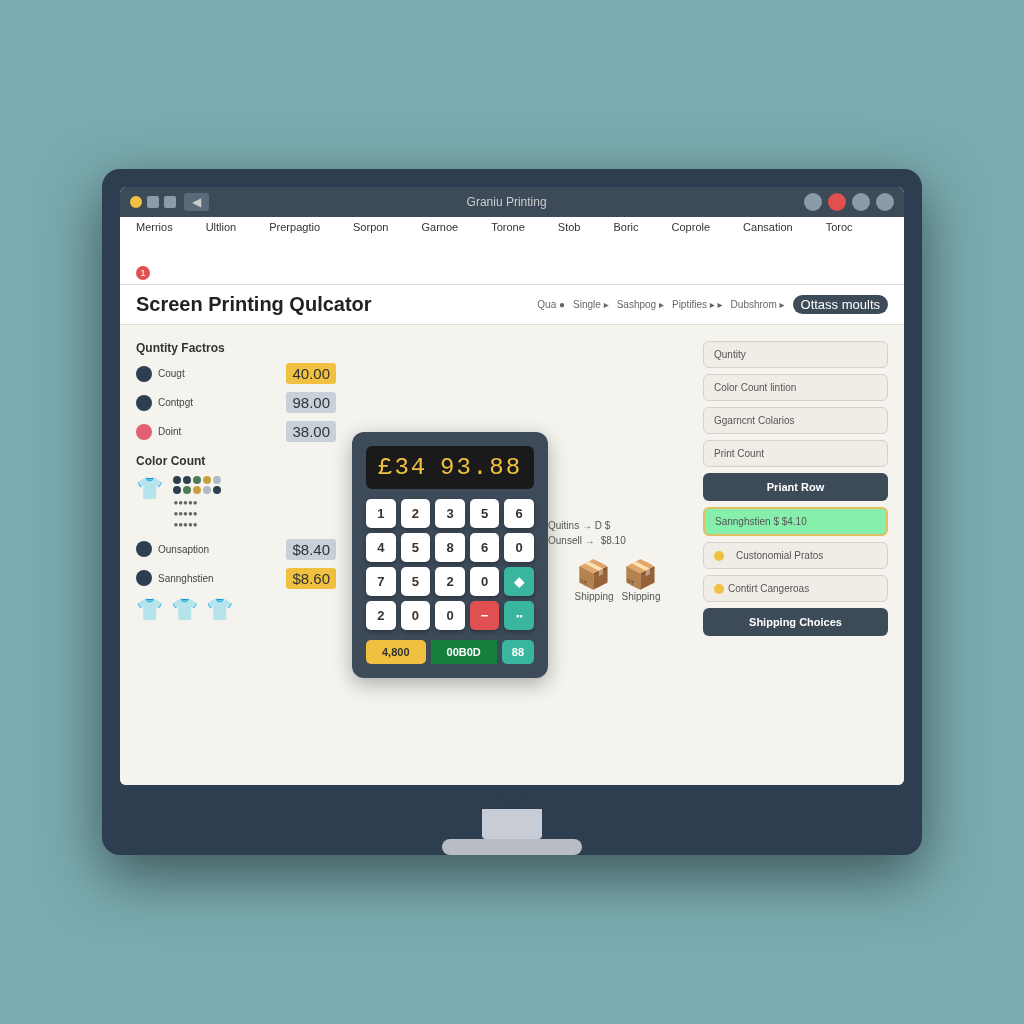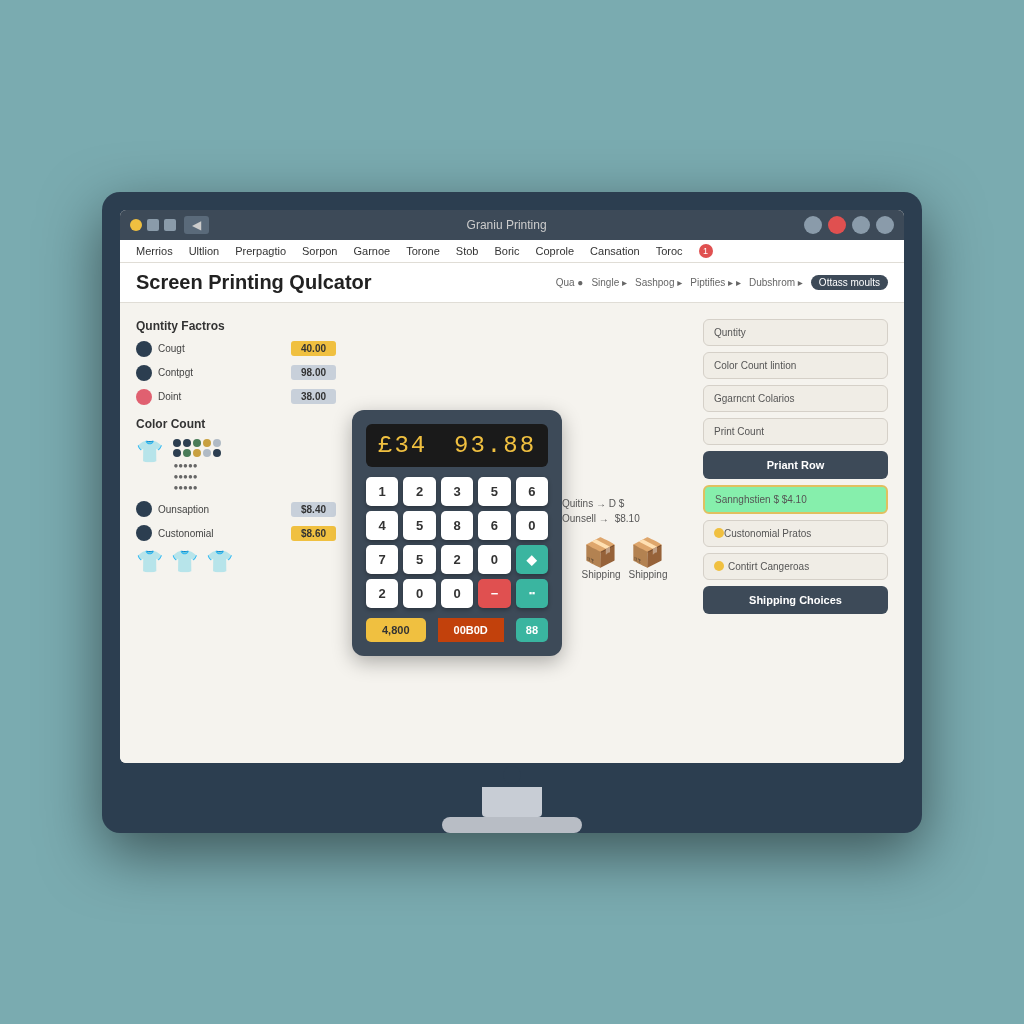--- a/index.html
+++ b/index.html
@@ -78,21 +78,21 @@
       background: #8a9baa;
       cursor: pointer;
     }
     .action-red { background: #e05050; }
 
     .nav-bar {
       background: #fff;
       display: flex;
       align-items: center;
       padding: 4px 16px;
-      gap: 16px;
+      gap: 33px;
       font-size: 11px;
       color: #444;
       border-bottom: 1px solid #e0ddd6;
       flex-wrap: wrap;
     }
 
     .nav-item {
       cursor: pointer;
       white-space: nowrap;
       color: #333;
@@ -134,21 +134,21 @@
 
     .breadcrumb-item {
       color: #666;
     }
 
     .breadcrumb-active {
       background: #3d4a58;
       color: #fff;
       padding: 2px 8px;
       border-radius: 10px;
-      font-size: 10px;
+      font-size: 13px;
       text-align: center;
     }
 
     .main-content {
       display: flex;
       gap: 0;
       padding: 16px;
       background: #f5f3ee;
       min-height: 460px;
     }
@@ -181,26 +181,25 @@
     .dot-dark { background: #2c3e50; }
     .dot-pink { background: #e06070; }
 
     .factor-label {
       font-size: 10px;
       color: #444;
       flex: 1;
     }
 
     .factor-value {
-      font-size: 10px;
-      font-weight: bold;
+      font-size: 15px;
+      font-weight: normal;
       padding: 2px 6px;
       border-radius: 3px;
       min-width: 45px;
-      text-align: center;
     }
     .val-yellow { background: #f0c040; color: #333; }
     .val-gray   { background: #c8d0da; color: #333; }
 
     .color-count-section {
       margin-top: 12px;
     }
 
     .tshirt-icon {
       font-size: 22px;
@@ -271,38 +270,38 @@
       cursor: pointer;
       color: #333;
       box-shadow: 0 2px 4px rgba(0,0,0,0.3);
     }
 
     .calc-btn-teal { background: #3ab5a0; color: #fff; }
     .calc-btn-red  { background: #e05050; color: #fff; }
 
     .calc-bottom-row {
       display: flex;
-      gap: 12px;
+      gap: 5px;
       margin-top: 10px;
       justify-content: center;
       align-items: flex-end;
     }
 
     .calc-wide-btn {
       background: #f0c040;
       border: none;
       border-radius: 5px;
       padding: 6px 16px;
       font-size: 11px;
       font-weight: bold;
       cursor: pointer;
       color: #333;
     }
     .calc-wide-btn-dark {
-      background: #c2410c;
+      background: #15803d;
       color: #fff;
       border: none;
       border-radius: 0;
       padding: 6px 16px;
       font-size: 11px;
       font-weight: bold;
       cursor: pointer;
     }
 
     .calc-teal-right {
@@ -530,21 +529,21 @@
           </div>
 
           <div class="factor-row">
             <div class="factor-dot dot-dark"></div>
             <span class="factor-label">Ounsaption</span>
             <span class="factor-value val-gray">$8.40</span>
           </div>
 
           <div class="factor-row">
             <div class="factor-dot dot-dark"></div>
-            <span class="factor-label">Custonomial</span>
+            <span class="factor-label">Sannghstien</span>
             <span class="factor-value val-yellow">$8.60</span>
           </div>
 
           <div class="tshirts-row">
             <span class="tshirt-icon">👕</span>
             <span class="tshirt-icon">👕</span>
             <span class="tshirt-icon">👕</span>
           </div>
         </div>
       </div>
@@ -614,21 +613,21 @@
       <div class="right-panel">
         <div class="right-field">Quntity</div>
         <div class="right-field">Color Count lintion</div>
         <div class="right-field">Ggarncnt Colarios</div>
         <div class="right-field">Print Count</div>
         <button class="right-btn">Priant Row</button>
         <div class="right-field-highlight">
           <span>Sannghstien $ $4.10</span>
         </div>
         <div class="right-field">
-          <div style="display:flex;align-items:center;gap:0;">
+          <div style="display:flex;align-items:center;gap:12px;">
             <div class="option-dot opt-yellow"></div>
             <span>Custonomial Pratos</span>
           </div>
         </div>
         <div class="right-field">
           <div style="display:flex;align-items:center;gap:4px;">
             <div class="option-dot opt-yellow"></div>
             <span>Contirt Cangeroas</span>
           </div>
         </div>

